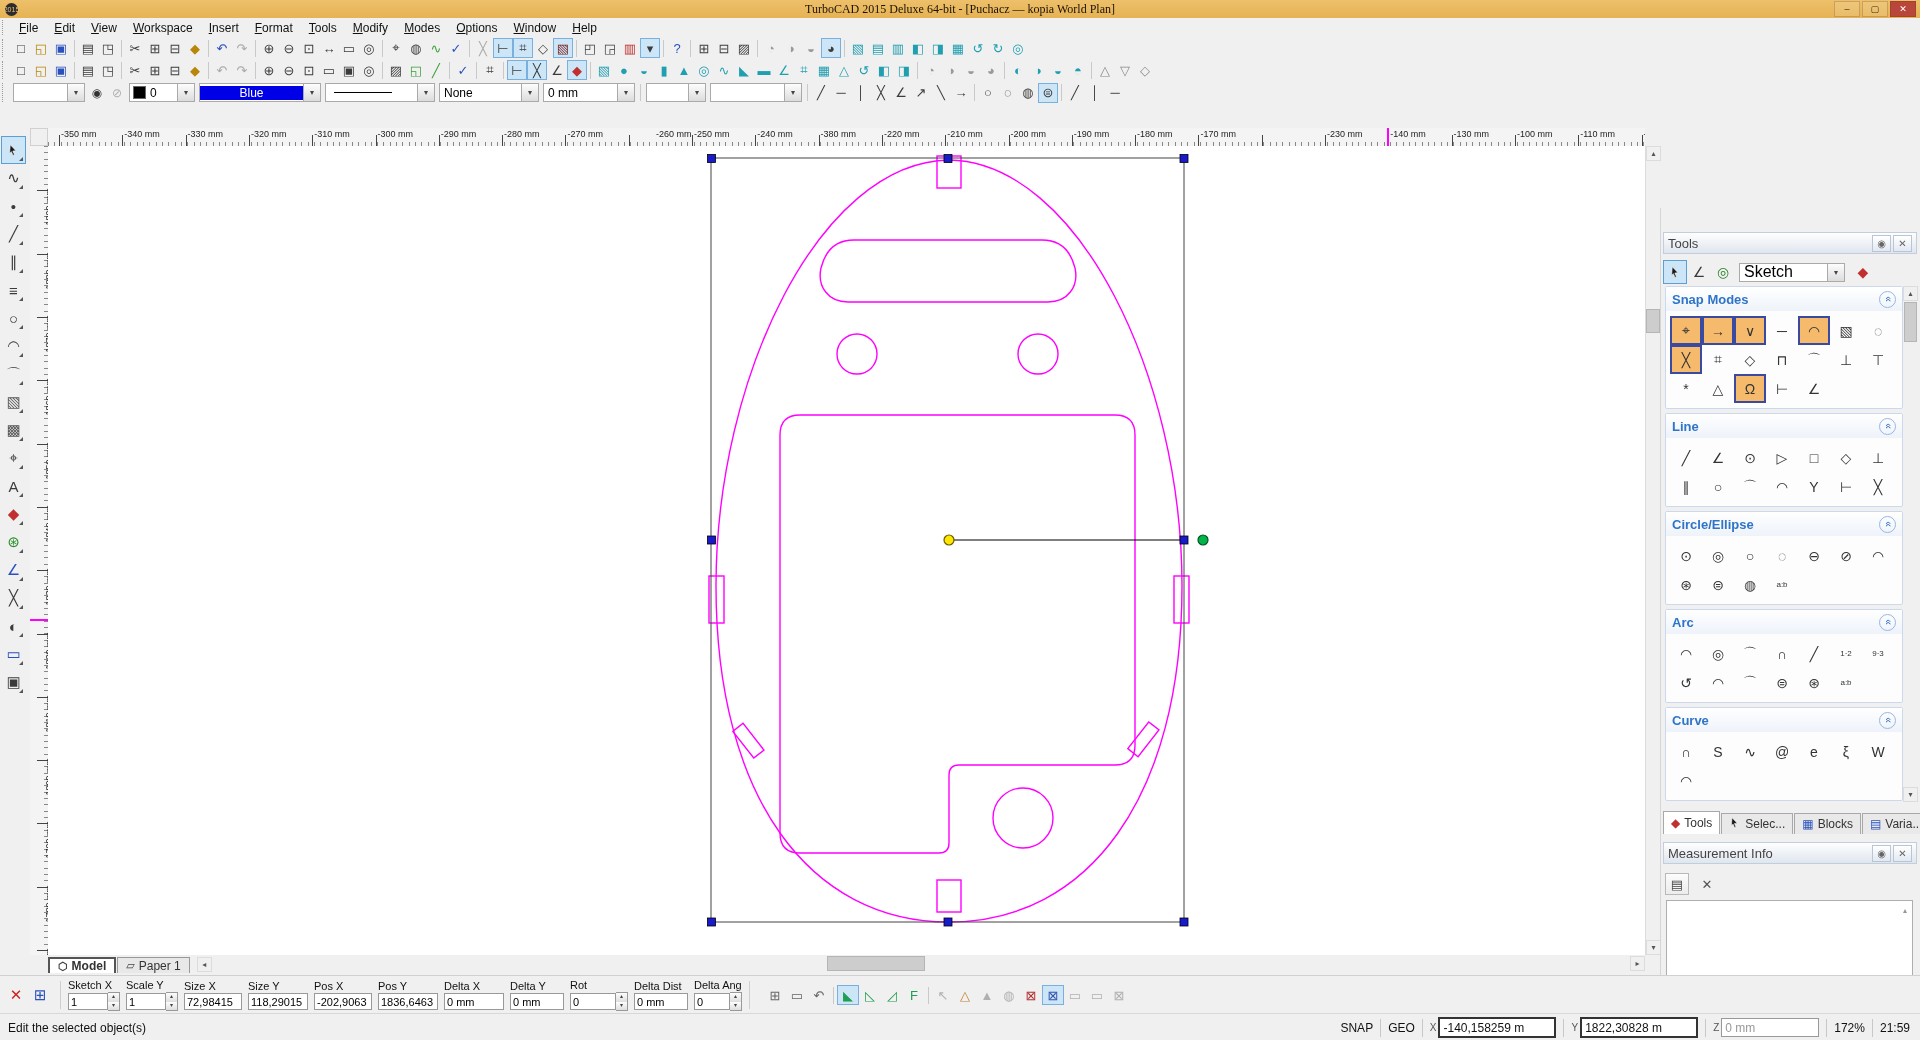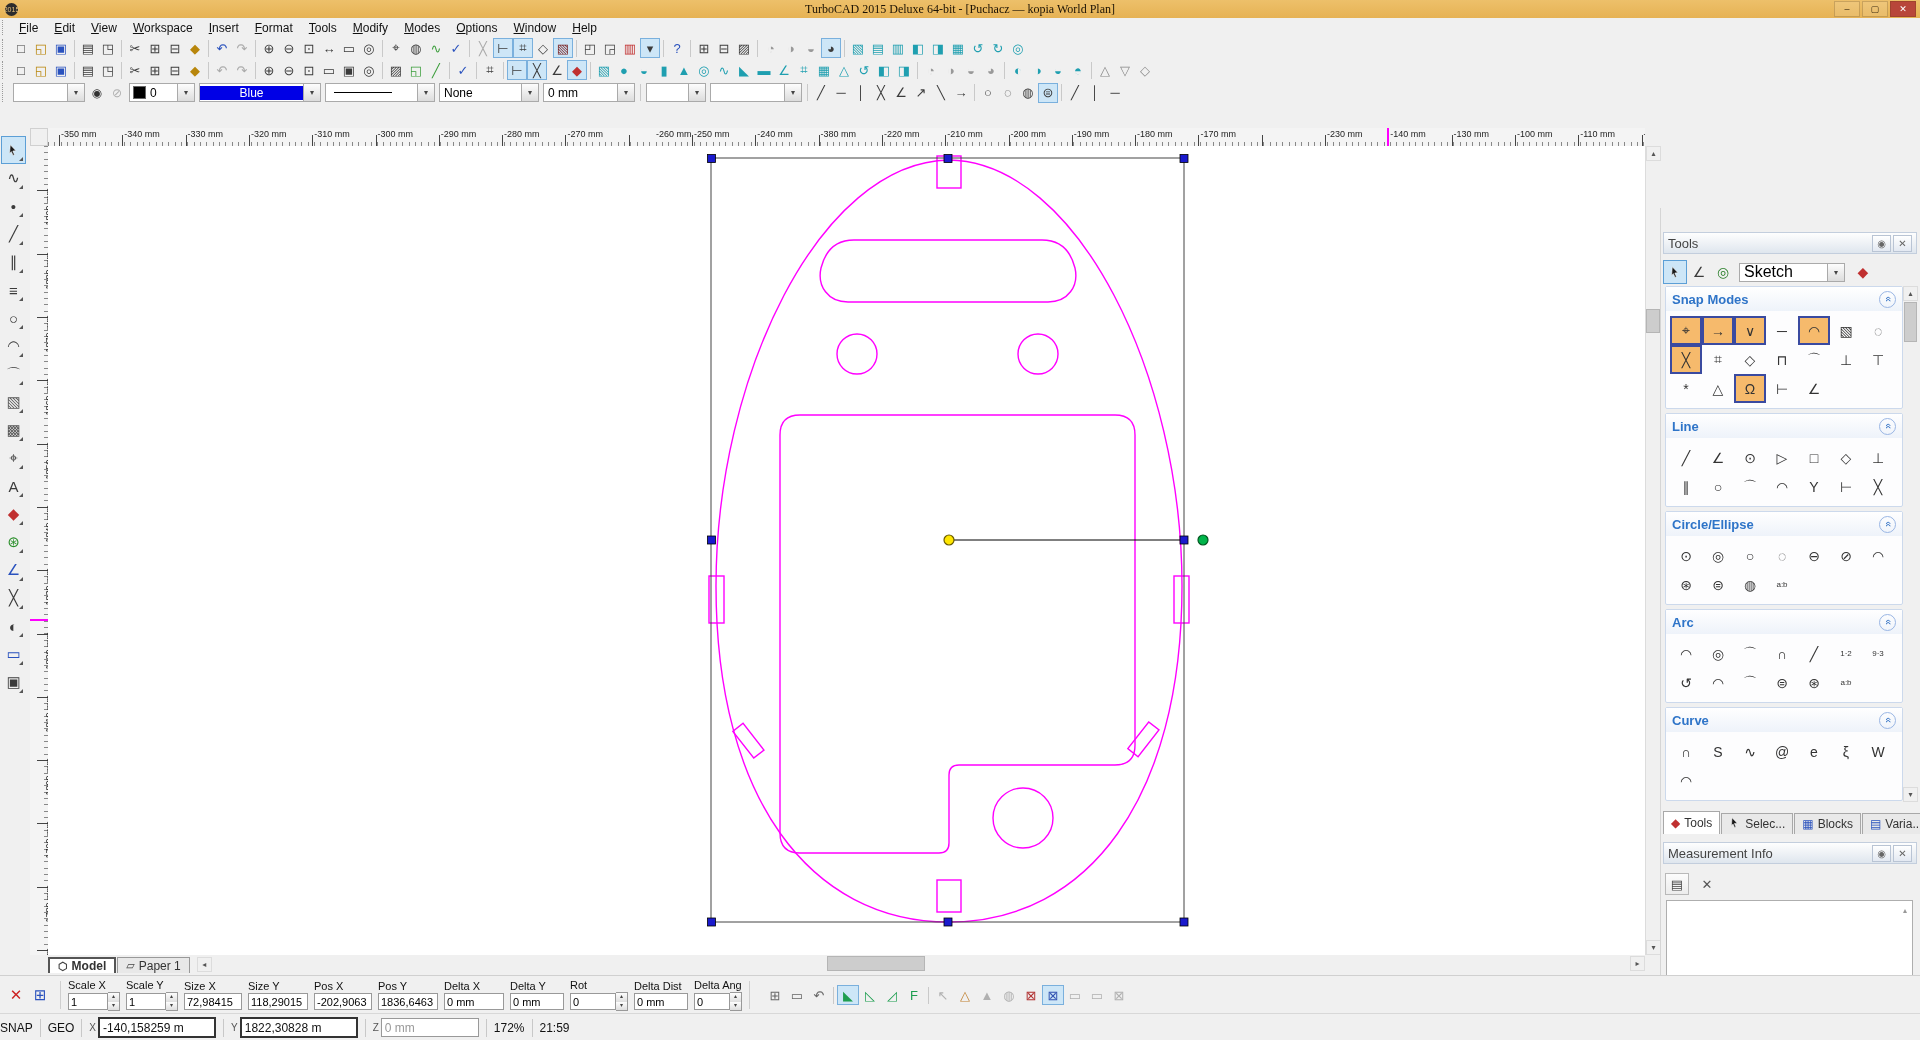--- a/index.html
+++ b/index.html
@@ -773,21 +773,21 @@
 </div>
 
 <div id="inspector" class="abs">
   <div id="insp-left">
     <div class="ic" style="color:#cc2222">✕</div>
     <div class="ic" style="color:#2a52be">⊞</div>
   </div>
   <div class="fldsep"></div>
   <div id="insp-fields" style="display:flex;align-items:center">
       <div class="fld">
-        <div class="flabel">Scale X</div>
+        <div class="flabel">Sketch X</div>
         <div class="fbox">
           <input value="1" style="width: 34px;">
           <div class="spin">
             <div>▴</div>
             <div>▾</div>
           </div>
         </div>
       </div>
       <div class="fld">
         <div class="flabel">Scale Y</div>
@@ -879,20 +879,21 @@
       <div class="ic dis">◍</div>
       <div class="ic" style="color: rgb(176, 48, 48);">⊠</div>
       <div class="ic on" style="color: rgb(48, 80, 176);">⊠</div>
       <div class="ic dis">▭</div>
       <div class="ic dis">▭</div>
       <div class="ic dis">⊠</div>
     </div>
 </div>
 
 <div id="statusbar" class="abs">
+  <div id="status-msg">Edit the selected object(s)</div>
   <div id="st-right">
     <div class="stitem">SNAP</div>
     <div class="stsep"></div>
     <div class="stitem">GEO</div>
     <div class="stsep"></div>
     <div class="coord">
       <span class="clabel">X</span>
       <div class="cbox">-140,158259 m</div>
     </div>
     <div class="stsep"></div>

